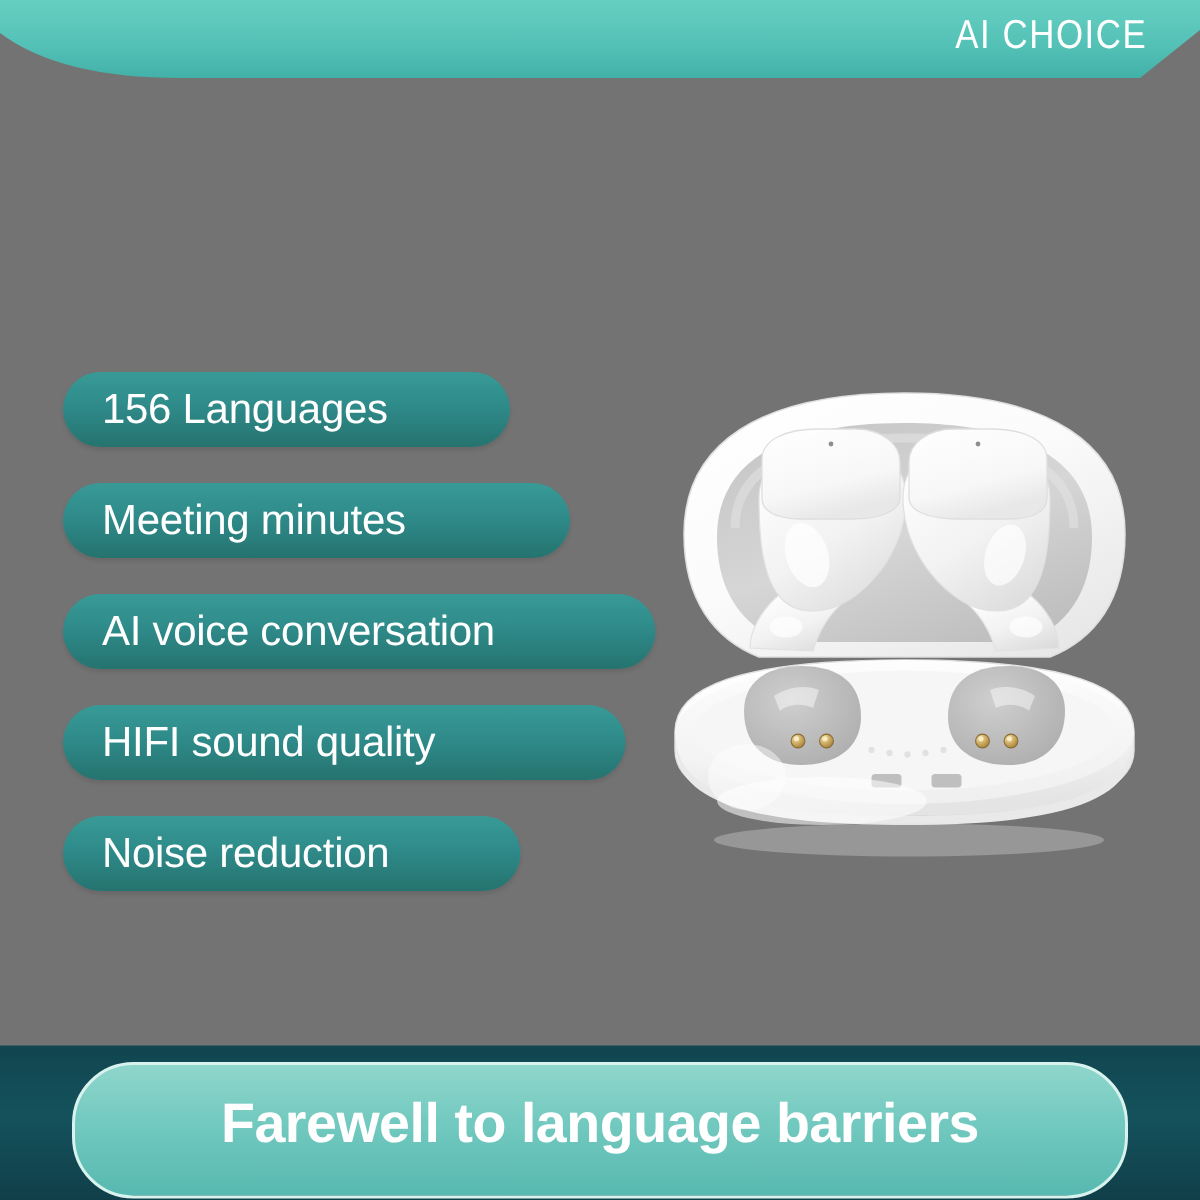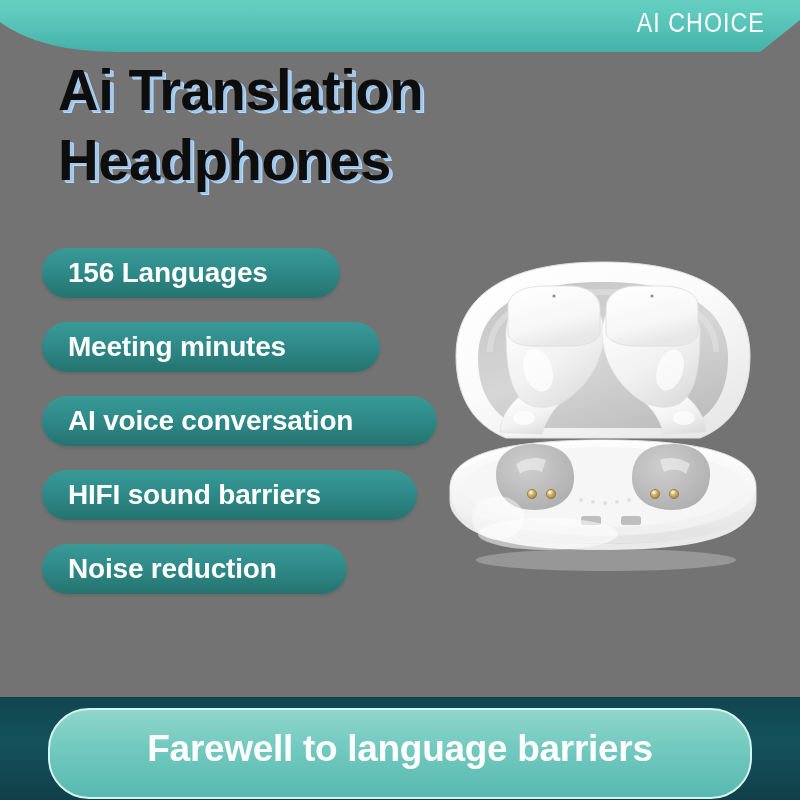--- a/index.html
+++ b/index.html
@@ -95,21 +95,21 @@
     box-sizing: border-box;
   }
   .pill-label {
     position: absolute;
     left: 26px;
     top: 0;
     height: 50px;
     line-height: 50px;
     color: #ffffff;
     font-size: 28px;
-    font-weight: 700;
+    font-weight: 400;
     white-space: nowrap;
     font-family: "Liberation Sans", sans-serif;
     letter-spacing: -0.2px;
   }
   .pill.w1 { width: 298px; }
   .pill.w2 { width: 395px; }
   .pill.w3 { width: 338px; }
   .pill.w4 { width: 375px; }
   .pill.w5 { width: 305px; }
   .pill.w6 { width: 545px; }
@@ -173,37 +173,33 @@
           <stop offset="0%" stop-color="#66cfc2"></stop>
           <stop offset="55%" stop-color="#55c2b7"></stop>
           <stop offset="100%" stop-color="#42b1a8"></stop>
         </linearGradient>
       </defs>
       <path d="M0,0 L800,0 L800,20 L760,52 L120,52 Q40,52 0,22 Z" fill="url(#hdrGrad)"></path>
     </svg>
     <div class="header-label">AI CHOICE</div>
   </div>
 
-  <div class="title-block">
-    <div class="title-line">Ai Translation</div>
-    <div class="title-line">Headphones</div>
-  </div>
 
   <div class="features">
     <div class="pill w1">
       <span class="pill-label">156 Languages</span>
     </div>
     <div class="pill w3">
       <span class="pill-label">Meeting minutes</span>
     </div>
     <div class="pill w2">
       <span class="pill-label">AI voice conversation</span>
     </div>
     <div class="pill w4">
-      <span class="pill-label">HIFI sound barriers</span>
+      <span class="pill-label">HIFI sound quality</span>
     </div>
     <div class="pill w5">
       <span class="pill-label">Noise reduction</span>
     </div>
   </div>
 
   <div class="product">
     <svg width="330" height="350" viewBox="0 0 330 350" xmlns="http://www.w3.org/2000/svg">
       <defs>
         <linearGradient id="lidOuter" x1="0.1" y1="0" x2="0.9" y2="1">

